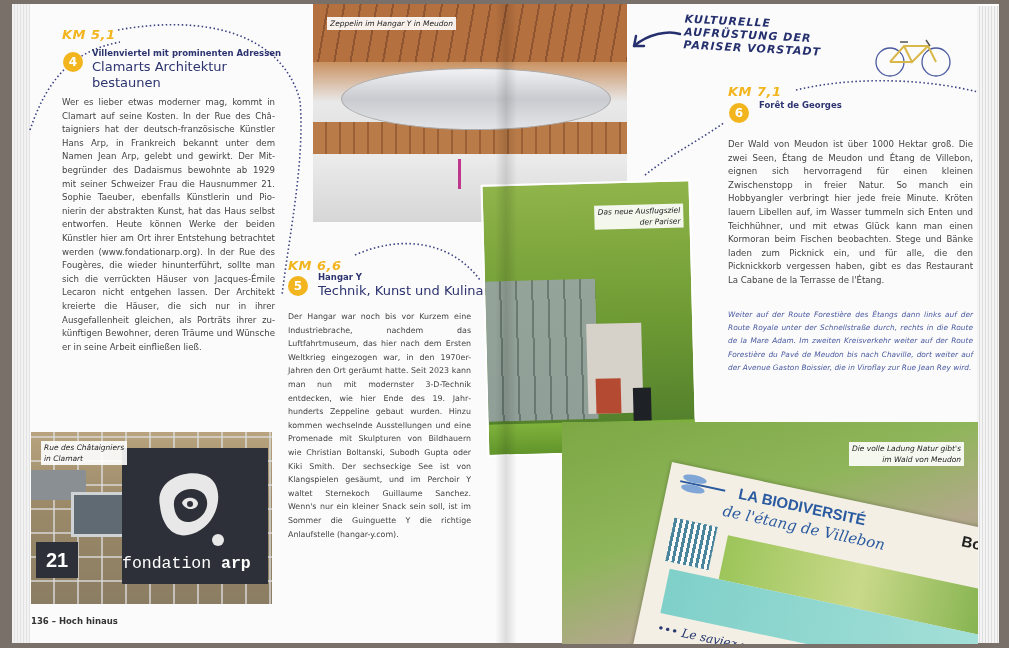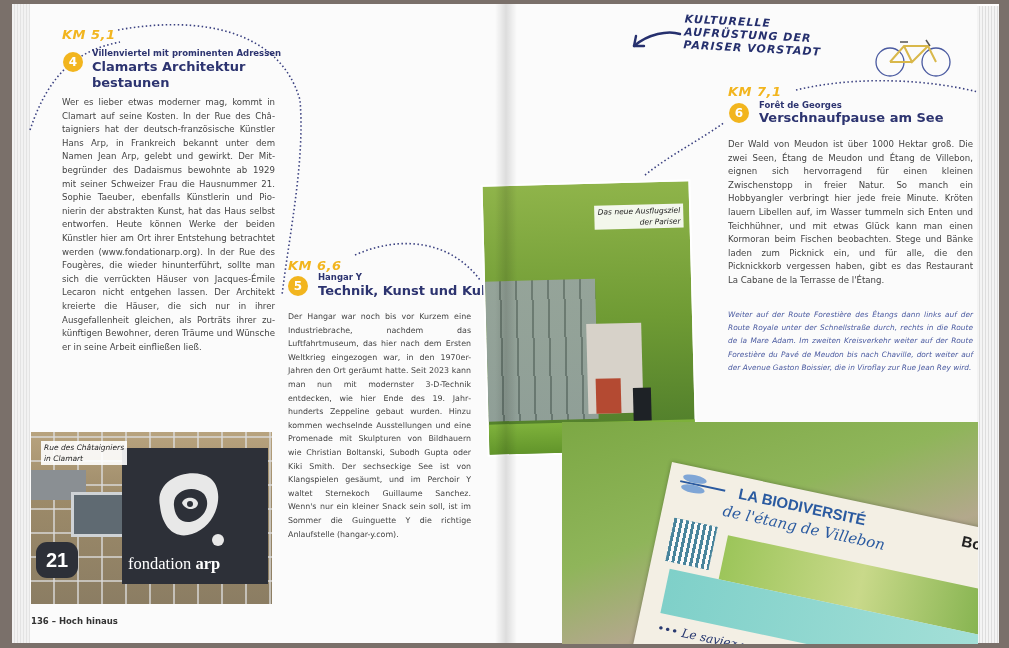--- a/index.html
+++ b/index.html
@@ -19,21 +19,21 @@
   .page-left { position: absolute; left: 30px; top: 4px; width: 475px; height: 639px; background: #fbfbfb; }
   .page-right { position: absolute; left: 505px; top: 4px; width: 472px; height: 639px; background: #fbfbfb; }
   .gutter { position: absolute; left: 495px; top: 4px; width: 22px; height: 639px;
     background: linear-gradient(90deg, rgba(0,0,0,0) 0, rgba(0,0,0,0.12) 50%, rgba(0,0,0,0) 100%); }
 
   .km { position: absolute; font-family: "DejaVu Sans", sans-serif; font-style: italic; font-weight: bold;
     color: #f2b51e; font-size: 13px; letter-spacing: 0.5px; }
   .badge { position: absolute; width: 20px; height: 20px; border-radius: 50%; background: #f2b51e;
     color: #fff; font-weight: bold; font-size: 12px; text-align: center; line-height: 20px; }
   .kicker { position: absolute; font-weight: bold; font-size: 8.5px; color: #2d3470; }
-  .headline { position: absolute; font-weight: bold; font-size: 13px; color: #2d3470; line-height: 16px; }
+  .headline { position: absolute; font-weight: normal; font-size: 13px; color: #2d3470; line-height: 16px; }
 
   .body-text { position: absolute; font-family: "DejaVu Sans", sans-serif; font-size: 8.6px; line-height: 13.6px;
     color: #444; text-align: justify; hyphens: manual; }
   .route-text { position: absolute; font-family: "DejaVu Sans", sans-serif; font-style: italic; font-size: 7.4px;
     line-height: 13.2px; color: #4a5aa0; text-align: justify; }
 
   .photo { position: absolute; overflow: hidden; }
   .caption { position: absolute; background: rgba(255,255,255,0.9); font-style: italic; font-size: 7.5px;
     color: #222; padding: 1px 3px; line-height: 11px; }
 
@@ -73,45 +73,53 @@
   <div class="headline" style="left:92px;top:59px;">
     <div>Clamarts Architektur</div>
     <div>bestaunen</div>
   </div>
   <div class="body-text" style="left:62px;top:96px;width:213px;">Wer es lieber etwas moderner mag, kommt in Clamart auf seine Kosten. In der Rue des Châ­taigniers hat der deutsch-französische Künstler Hans Arp, in Frankreich bekannt unter dem Namen Jean Arp, gelebt und gewirkt. Der Mit­begründer des Dadaismus bewohnte ab 1929 mit seiner Schweizer Frau die Hausnummer 21. Sophie Taeuber, ebenfalls Künstlerin und Pio­nierin der abstrakten Kunst, hat das Haus selbst entworfen. Heute können Werke der beiden Künstler hier am Ort ihrer Entstehung betrach­tet werden (www.fondationarp.org). In der Rue des Fougères, die wieder hinunterführt, sollte man sich die verrückten Häuser von Jacques-Émile Lecaron nicht entgehen lassen. Der Archi­tekt kreierte die Häuser, die sich nur in ihrer Ausgefallenheit gleichen, als Porträts ihrer zu­künftigen Bewohner, deren Träume und Wün­sche er in seine Arbeit einfließen ließ.</div>
 
   <div class="photo" style="left:31px;top:432px;width:241px;height:172px;background:linear-gradient(180deg,#b8a37e 0%,#9c8a69 40%,#8b7d63 100%);">
     <div style="position:absolute;left:0;top:0;width:241px;height:172px;background:repeating-linear-gradient(0deg, rgba(255,255,255,0.0) 0, rgba(255,255,255,0.0) 22px, rgba(220,220,220,0.7) 22px, rgba(220,220,220,0.7) 24px), repeating-linear-gradient(90deg, rgba(255,255,255,0.0) 0, rgba(255,255,255,0.0) 22px, rgba(220,220,220,0.7) 22px, rgba(220,220,220,0.7) 24px);"></div>
     <div style="position:absolute;left:0;top:38px;width:55px;height:30px;background:#8a8f93;"></div>
     <div style="position:absolute;left:40px;top:60px;width:60px;height:45px;background:#5f6a72;border:3px solid #cfd3d6;"></div>
-    <div style="position:absolute;left:5px;top:110px;width:42px;height:36px;background:#2d3038;color:#fff;font-weight:bold;font-size:20px;text-align:center;line-height:36px;font-family:'Liberation Sans',sans-serif;border-radius:11px;">21</div>
+    <div style="position:absolute;left:5px;top:110px;width:42px;height:36px;background:#2d3038;color:#fff;font-weight:bold;font-size:20px;text-align:center;line-height:36px;font-family:'Liberation Sans',sans-serif;">21</div>
     <div style="position:absolute;left:91px;top:16px;width:146px;height:136px;background:#2d3038;">
       <svg width="146" height="110" style="position:absolute;left:0;top:0;">
         <path d="M38 58 C 32 30, 70 18, 88 30 C 104 42, 96 78, 70 86 C 52 92, 40 78, 38 58 Z" fill="#e8e8e8"></path>
         <path d="M52 58 C 50 42, 72 36, 82 46 C 90 56, 82 72, 68 74 C 58 75, 53 68, 52 58 Z" fill="#2d3038"></path>
         <path d="M60 55 C 62 48, 74 48, 76 55 C 76 62, 64 64, 60 55 Z" fill="#e8e8e8"></path>
         <circle cx="68" cy="56" r="3" fill="#2d3038"></circle>
         <circle cx="96" cy="92" r="6" fill="#e8e8e8"></circle>
       </svg>
-      <div style="position:absolute;left:6px;top:106px;color:#fff;font-size:16.5px;font-family:Liberation Serif, serif;"><span>fondation </span><b>arp</b></div>
+      <div style="position:absolute;left:0;top:106px;color:#fff;font-size:16.5px;font-family:Liberation Mono, monospace;"><span>fondation </span><b>arp</b></div>
     </div>
     <div class="caption" style="left:10px;top:9px;">
       <div>Rue des Châtaigniers</div>
       <div>in Clamart</div>
     </div>
   </div>
 
   <div class="footer">136 – Hoch hinaus</div>
 
   <div class="km" style="left:288px;top:258px;">KM 6,6</div>
   <div class="badge" style="left:288px;top:276px;">5</div>
   <div class="kicker" style="left:318px;top:272px;">Hangar Y</div>
   <div class="headline" style="left:318px;top:283px;">Technik, Kunst und Kulinarik</div>
   <div class="body-text" style="left:288px;top:310px;width:183px;font-size:7.9px;">Der Hangar war noch bis vor Kurzem eine Indus­triebrache, nachdem das Luftfahrtmuseum, das hier nach dem Ersten Weltkrieg eingezogen war, in den 1970er-Jahren den Ort geräumt hatte. Seit 2023 kann man nun mit modernster 3-D-Technik entdecken, wie hier Ende des 19. Jahr­hunderts Zeppeline gebaut wurden. Hinzu kom­men wechselnde Ausstellungen und eine Promenade mit Skulpturen von Bildhauern wie Christian Boltanski, Subodh Gupta oder Kiki Smith. Der sechseckige See ist von Klangspielen gesäumt, und im Perchoir Y waltet Sternekoch Guillaume Sanchez. Wenn's nur ein kleiner Snack sein soll, ist im Sommer die Guinguette Y die richtige Anlaufstelle (hangar-y.com).</div>
 
+  <div class="photo" style="left:313px;top:4px;width:314px;height:218px;background:linear-gradient(180deg,#a8673a 0%,#c78a55 25%,#e9e9ea 45%,#dcdcdc 70%,#cfcfcf 100%);">
+    <div style="position:absolute;left:0;top:0;width:314px;height:58px;background:repeating-linear-gradient(100deg,#b5703f 0,#b5703f 14px,#8f5530 14px,#8f5530 16px);"></div>
+    <div style="position:absolute;left:0;top:118px;width:314px;height:38px;background:repeating-linear-gradient(90deg,#b97b48 0,#b97b48 12px,#9b6035 12px,#9b6035 14px);"></div>
+    <div style="position:absolute;left:28px;top:64px;width:270px;height:62px;border-radius:50%;background:linear-gradient(180deg,#f1f1f3 0%,#c9cbd0 50%,#e3e4e7 100%);border:1px solid #aaa;"></div>
+    <div style="position:absolute;left:0;top:150px;width:314px;height:68px;background:linear-gradient(180deg,#ececec,#d6d6d6);"></div>
+    <div style="position:absolute;left:145px;top:155px;width:3px;height:30px;background:#c0368a;"></div>
+    <div class="caption" style="left:14px;top:13px;">Zeppelin im Hangar Y in Meudon</div>
+  </div>
 
   <svg style="position:absolute;left:628px;top:28px;" width="56" height="26">
     <path d="M52 6 C 40 2, 20 6, 6 18" fill="none" stroke="#26306e" stroke-width="2.4" stroke-linecap="round"></path>
     <path d="M6 18 L 8 8 M6 18 L 16 18" fill="none" stroke="#26306e" stroke-width="2.4" stroke-linecap="round"></path>
   </svg>
   <div class="handwrite" style="left:684px;top:16px;">
     <div>KULTURELLE</div>
     <div>AUFRÜSTUNG DER</div>
     <div>PARISER VORSTADT</div>
   </div>
@@ -119,21 +127,20 @@
   <svg style="position:absolute;left:874px;top:34px;" width="78" height="46">
     <circle cx="16" cy="28" r="14" fill="none" stroke="#4a5aa0" stroke-width="1.3"></circle>
     <circle cx="62" cy="28" r="14" fill="none" stroke="#4a5aa0" stroke-width="1.3"></circle>
     <path d="M16 28 L 30 12 L 54 12 L 62 28 M30 12 L 38 28 L 54 12 M38 28 L16 28" fill="none" stroke="#d9b84a" stroke-width="2"></path>
     <path d="M26 8 L 34 8 M52 6 L 56 12" fill="none" stroke="#555" stroke-width="1.5"></path>
   </svg>
 
   <div class="km" style="left:728px;top:84px;">KM 7,1</div>
   <div class="badge" style="left:729px;top:103px;">6</div>
   <div class="kicker" style="left:759px;top:100px;">Forêt de Georges</div>
-  <div class="headline" style="left:759px;top:110px;">Verschnaufpause am See</div>
   <div class="body-text" style="left:728px;top:138px;width:245px;">Der Wald von Meudon ist über 1000 Hektar groß. Die zwei Seen, Étang de Meudon und Étang de Villebon, eignen sich hervorragend für einen klei­nen Zwischenstopp in freier Natur. So manch ein Hobbyangler verbringt hier jede freie Minute. Kröten lauern Libellen auf, im Wasser tummeln sich Enten und Teichhühner, und mit etwas Glück kann man einen Kormoran beim Fischen beob­achten. Stege und Bänke laden zum Picknick ein, und für alle, die den Picknickkorb vergessen ha­ben, gibt es das Restaurant La Cabane de la Ter­rasse de l'Étang.</div>
   <div class="route-text" style="left:728px;top:308px;width:245px;">Weiter auf der Route Forestière des Étangs dann links auf der Route Royale unter der Schnellstraße durch, rechts in die Route de la Mare Adam. Im zweiten Kreisverkehr weiter auf der Route Forestière du Pavé de Meudon bis nach Chaville, dort weiter auf der Avenue Gaston Boissier, die in Viroflay zur Rue Jean Rey wird.</div>
 
   <div class="photo" style="left:484px;top:182px;width:210px;height:272px;transform:rotate(-1.5deg);background:linear-gradient(180deg,#8fb44a 0%,#6f9b34 50%,#4c7a2a 100%);border:2px solid #fff;">
     <div style="position:absolute;left:0;top:95px;width:110px;height:140px;background:repeating-linear-gradient(90deg,#9aa4aa 0,#9aa4aa 14px,#6b757c 14px,#6b757c 16px);opacity:0.85;"></div>
     <div style="position:absolute;left:100px;top:140px;width:55px;height:90px;background:#d7d2c9;"></div>
     <div style="position:absolute;left:108px;top:195px;width:25px;height:35px;background:#b44a32;"></div>
     <div style="position:absolute;left:145px;top:205px;width:18px;height:40px;background:#1e2226;"></div>
     <div style="position:absolute;left:0;top:238px;width:210px;height:34px;background:linear-gradient(180deg,#7fb23c,#5e9128);"></div>
     <div class="caption" style="right:6px;top:22px;text-align:right;">
@@ -150,16 +157,20 @@
       <svg style="position:absolute;left:10px;top:6px;" width="50" height="22">
         <path d="M2 11 L48 11" stroke="#2a5aa0" stroke-width="2"></path>
         <ellipse cx="16" cy="6" rx="12" ry="4" fill="#7fa6d6"></ellipse>
         <ellipse cx="16" cy="16" rx="12" ry="4" fill="#7fa6d6"></ellipse>
       </svg>
       <div style="position:absolute;left:14px;top:54px;width:44px;height:44px;background:repeating-linear-gradient(90deg,#1e6a8a 0,#1e6a8a 3px,#fff 3px,#fff 6px),repeating-linear-gradient(0deg,#1e6a8a 0,#1e6a8a 3px,#fff 3px,#fff 6px);opacity:0.8;"></div>
       <div style="position:absolute;left:70px;top:60px;width:280px;height:45px;background:linear-gradient(90deg,#9cc55a,#c9d98a,#7fb04a);"></div>
       <div style="position:absolute;left:20px;top:105px;width:330px;height:45px;background:linear-gradient(90deg,#7fd0c9,#a5e0d8);"></div>
       <div style="position:absolute;left:20px;top:158px;font-style:italic;font-size:12px;color:#2a3a70;font-family:'DejaVu Serif',serif;">••• Le saviez-vous ?</div>
     </div>
+    <div class="caption" style="right:14px;top:20px;text-align:right;">
+      <div>Die volle Ladung Natur gibt's</div>
+      <div>im Wald von Meudon</div>
+    </div>
   </div>
 
   <div class="gutter"></div>
 </div>
 
 </body></html>

